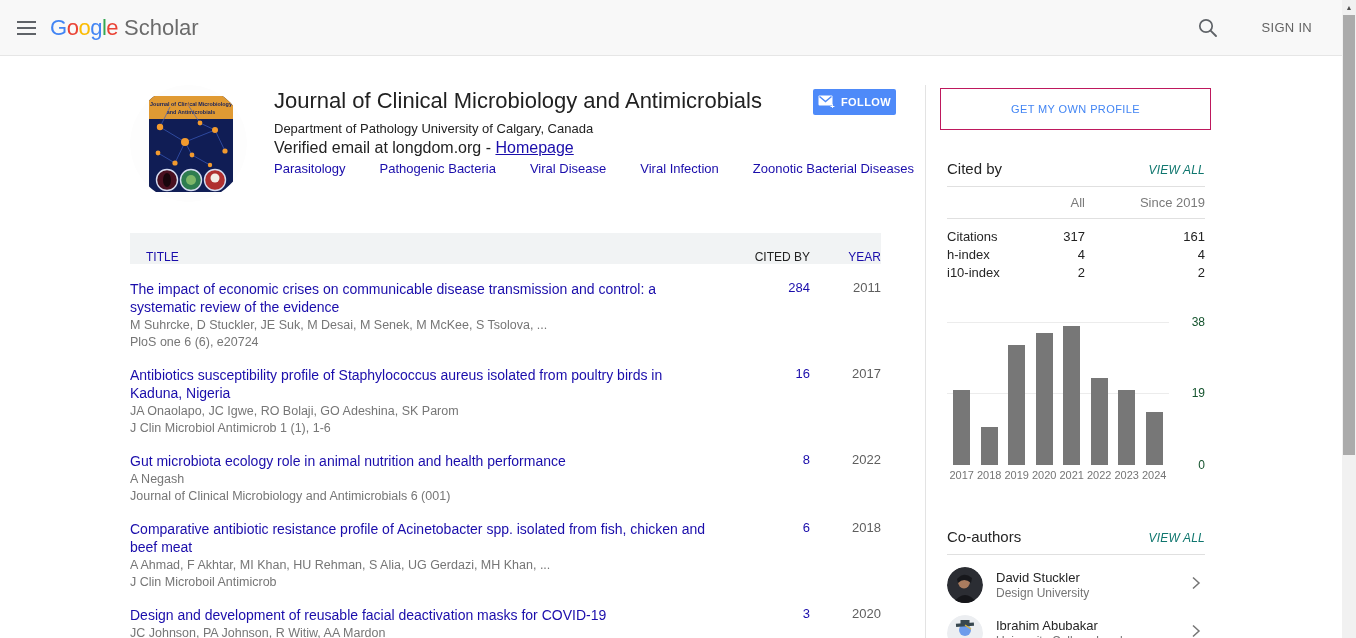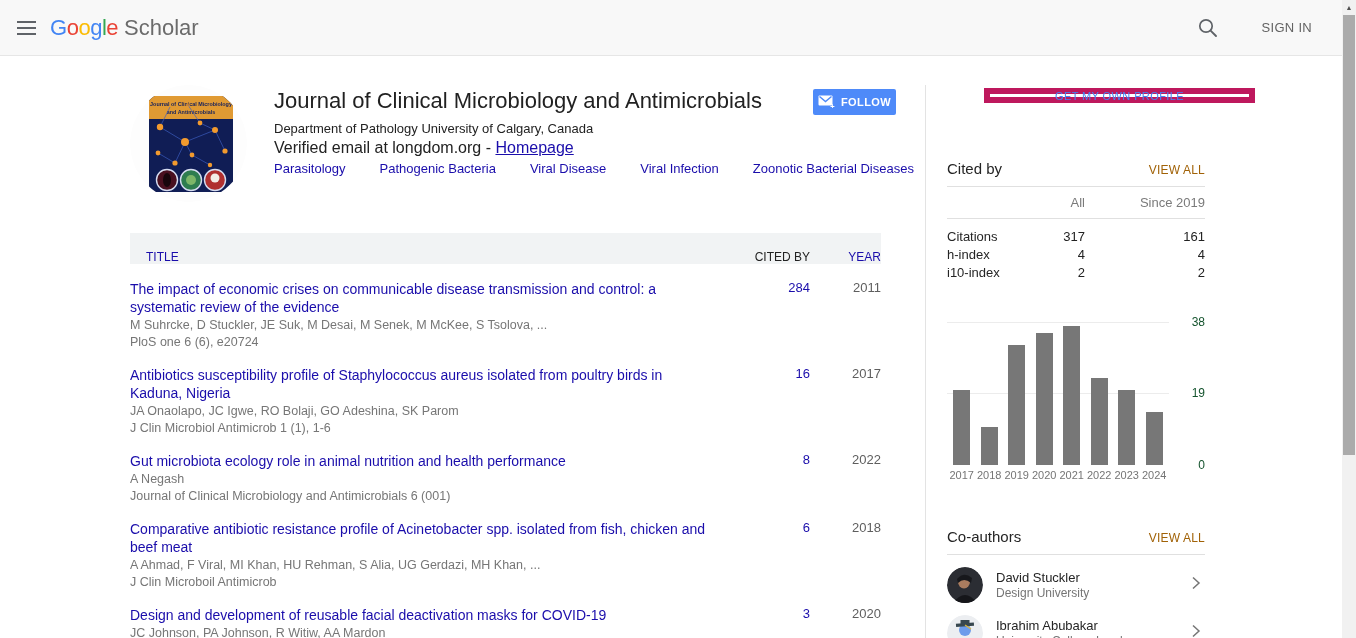--- a/index.html
+++ b/index.html
@@ -63,30 +63,30 @@
   .pub-authors, .pub-venue { font-size: 12.5px; line-height: 15px; color: #767676; margin-top: 2px; }
   .pub-cited { width: 75px; text-align: right; font-size: 13px; }
   .pub-cited a { color: #1a0dab; }
   .pub-year { width: 71px; text-align: right; font-size: 13px; color: #5e5e5e; }
 
   
   .vdivider { position: absolute; left: 925px; top: 85px; width: 1px; height: 553px; background: #e3e3e3; }
 
   
   .get-profile-btn {
-    position: absolute; left: 984px; top: 88px; width: 271px; height: 15px;
-    background: #fff; border: 6px solid #be185d; color: #4285f4;
+    position: absolute; left: 940px; top: 88px; width: 271px; height: 42px;
+    background: #fff; border: 1px solid #be185d; color: #4285f4;
     font-size: 11px; font-weight: 500; letter-spacing: .4px;
     display: flex; align-items: center; justify-content: center; cursor: pointer;
     font-family: inherit;
   }
   .sb-section { position: absolute; left: 947px; width: 258px; }
   .sb-head { display: flex; justify-content: space-between; align-items: baseline; }
   .sb-title { font-size: 15px; font-weight: 400; color: #252525; }
-  .sb-viewall { font-size: 12px; color: #a16207; letter-spacing: .2px; }
+  .sb-viewall { font-size: 12px; color: #0f766e; letter-spacing: .2px; font-style: italic; }
   .sb-hr { border: none; border-top: 1px solid #e0e0e0; margin-top: 9px; }
 
   .cited-section { top: 160px; }
   .m-row { display: flex; font-size: 13px; line-height: 17px; }
   .m-cols-head { margin-top: 7px; color: #7a7a7a; }
   .m-label { flex: 1; color: #252525; }
   .m-all { width: 60px; text-align: right; }
   .m-since { width: 120px; text-align: right; }
   .m-body { margin-top: 9px; }
   .m-body .m-row { margin-bottom: 1px; }
@@ -238,21 +238,21 @@
       <div class="pub-authors">A Negash</div>
       <div class="pub-venue">Journal of Clinical Microbiology and Antimicrobials 6 (001)</div>
     </div>
     <div class="pub-cited"><a>8</a></div>
     <div class="pub-year">2022</div>
   </div>
 
   <div class="pub-row">
     <div class="pub-main">
       <a class="pub-title">Comparative antibiotic resistance profile of Acinetobacter spp. isolated from fish, chicken and beef meat</a>
-      <div class="pub-authors">A Ahmad, F Viral, MI Khan, HU Rehman, S Alia, UG Gerdazi, MH Khan, ...</div>
+      <div class="pub-authors">A Ahmad, F Akhtar, MI Khan, HU Rehman, S Alia, UG Gerdazi, MH Khan, ...</div>
       <div class="pub-venue">J Clin Microboil Antimicrob</div>
     </div>
     <div class="pub-cited"><a>6</a></div>
     <div class="pub-year">2018</div>
   </div>
 
   <div class="pub-row">
     <div class="pub-main">
       <a class="pub-title">Design and development of reusable facial deactivation masks for COVID-19</a>
       <div class="pub-authors">JC Johnson, PA Johnson, R Witiw, AA Mardon</div>

